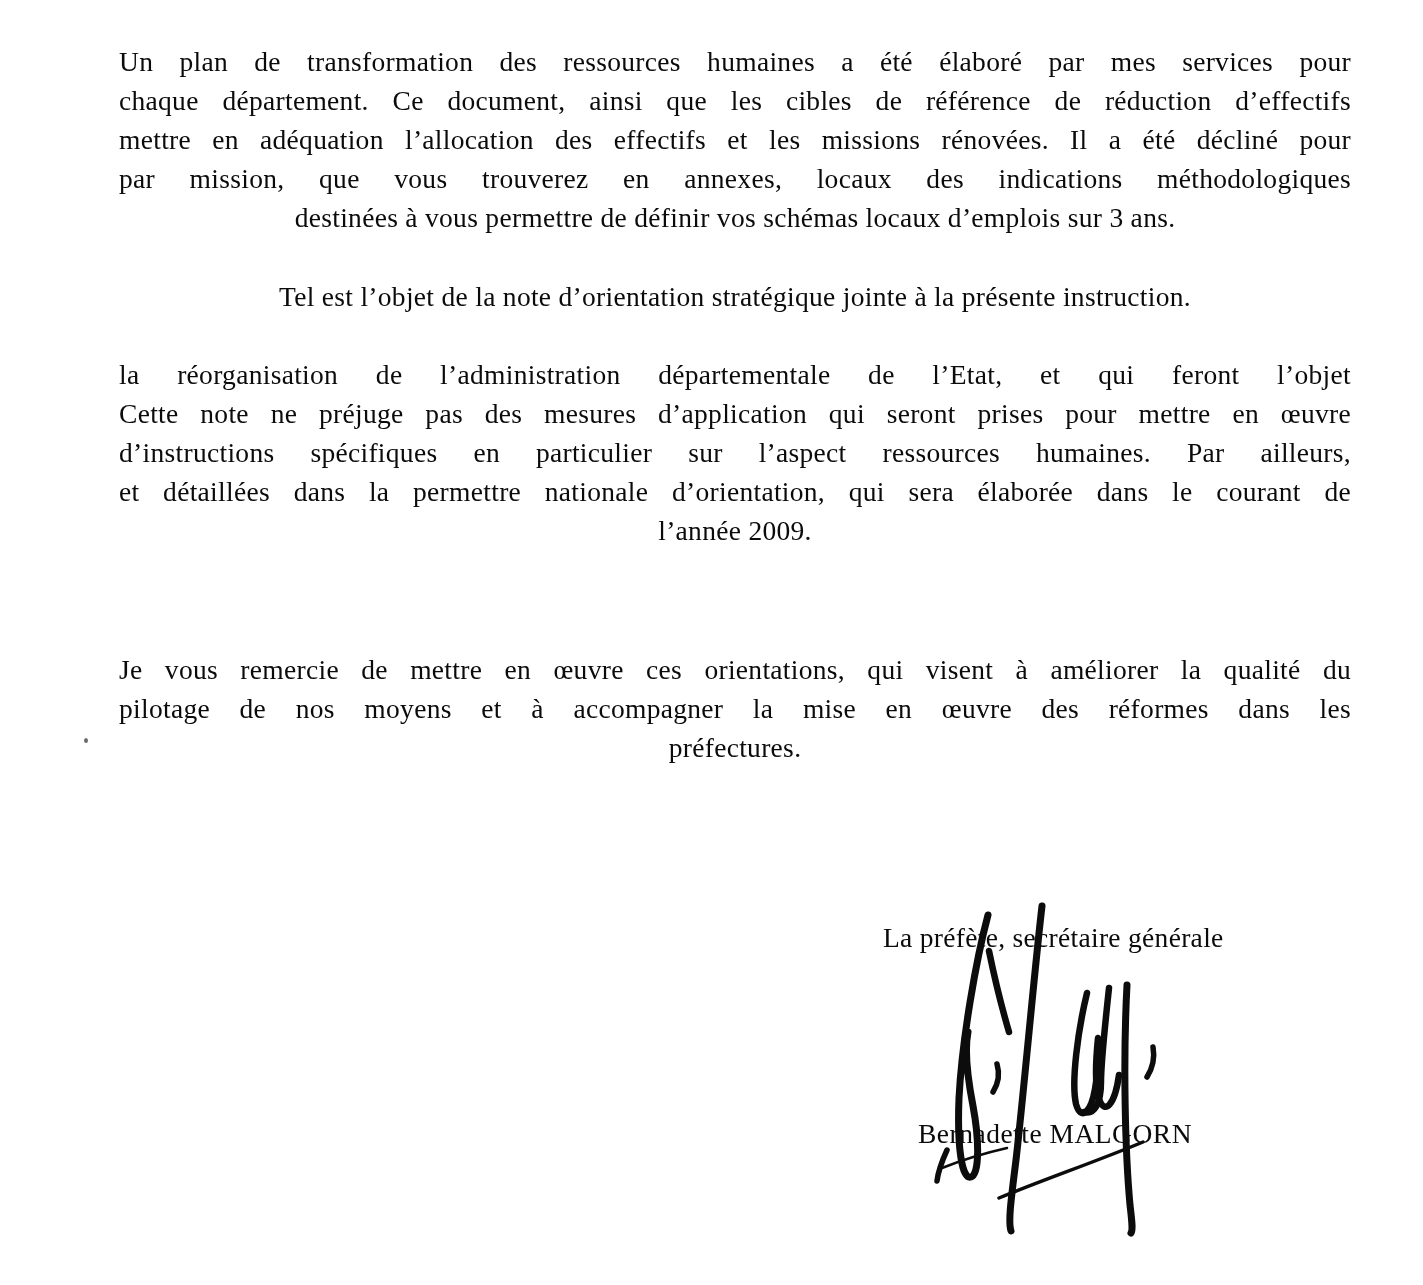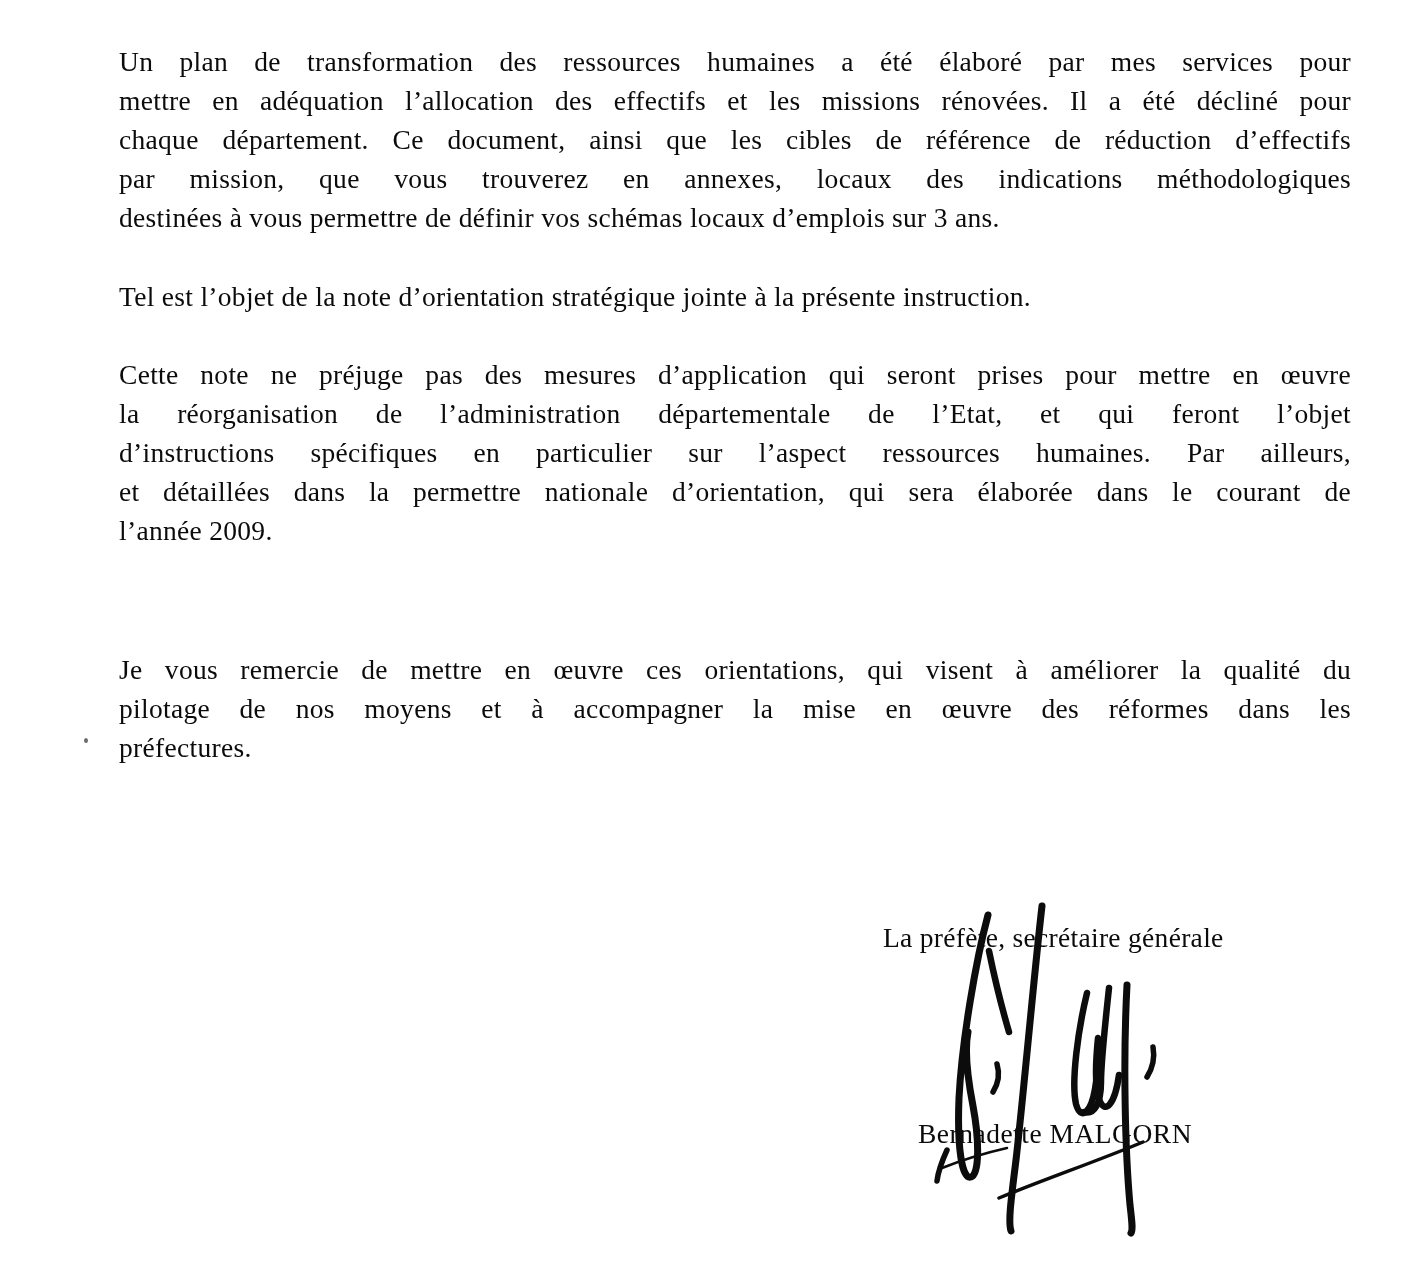--- a/index.html
+++ b/index.html
@@ -22,21 +22,21 @@
     font-size: 27.5px;
     line-height: 39px;
     letter-spacing: 0.3px;
     margin-left: 6px;
   }
   .jline {
     text-align: justify;
     text-align-last: justify;
   }
   .lline {
-    text-align: left;
+    text-align: center;
   }
   #para1 { top: 42px; }
   #para2 { top: 277px; }
   #para3 { top: 355px; }
   #para4 { top: 650px; }
   .sig-title {
     position: absolute;
     left: 883px;
     top: 918px;
     font-size: 27.5px;
@@ -70,33 +70,33 @@
     border-radius: 50%;
     background: #3a3a3a;
     opacity: 0.75;
   }
 </style>
 </head>
 <body>
 
 <div class="para" id="para1">
   <div class="jline">Un plan de transformation des ressources humaines a été élaboré par mes services pour</div>
+  <div class="jline">chaque département. Ce document, ainsi que les cibles de référence de réduction d’effectifs</div>
   <div class="jline">mettre en adéquation l’allocation des effectifs et les missions rénovées. Il a été décliné pour</div>
-  <div class="jline">chaque département. Ce document, ainsi que les cibles de référence de réduction d’effectifs</div>
   <div class="jline">par mission, que vous trouverez en annexes, locaux des indications méthodologiques</div>
   <div class="lline">destinées à vous permettre de définir vos schémas locaux d’emplois sur 3 ans.</div>
 </div>
 
 <div class="para" id="para2">
   <div class="lline">Tel est l’objet de la note d’orientation stratégique jointe à la présente instruction.</div>
 </div>
 
 <div class="para" id="para3">
+  <div class="jline">la réorganisation de l’administration départementale de l’Etat, et qui feront l’objet</div>
   <div class="jline">Cette note ne préjuge pas des mesures d’application qui seront prises pour mettre en œuvre</div>
-  <div class="jline">la réorganisation de l’administration départementale de l’Etat, et qui feront l’objet</div>
   <div class="jline">d’instructions spécifiques en particulier sur l’aspect ressources humaines. Par ailleurs,</div>
   <div class="jline">et détaillées dans la permettre nationale d’orientation, qui sera élaborée dans le courant de</div>
   <div class="lline">l’année 2009.</div>
 </div>
 
 <div class="para" id="para4">
   <div class="jline">Je vous remercie de mettre en œuvre ces orientations, qui visent à améliorer la qualité du</div>
   <div class="jline">pilotage de nos moyens et à accompagner la mise en œuvre des réformes dans les</div>
   <div class="lline">préfectures.</div>
 </div>

